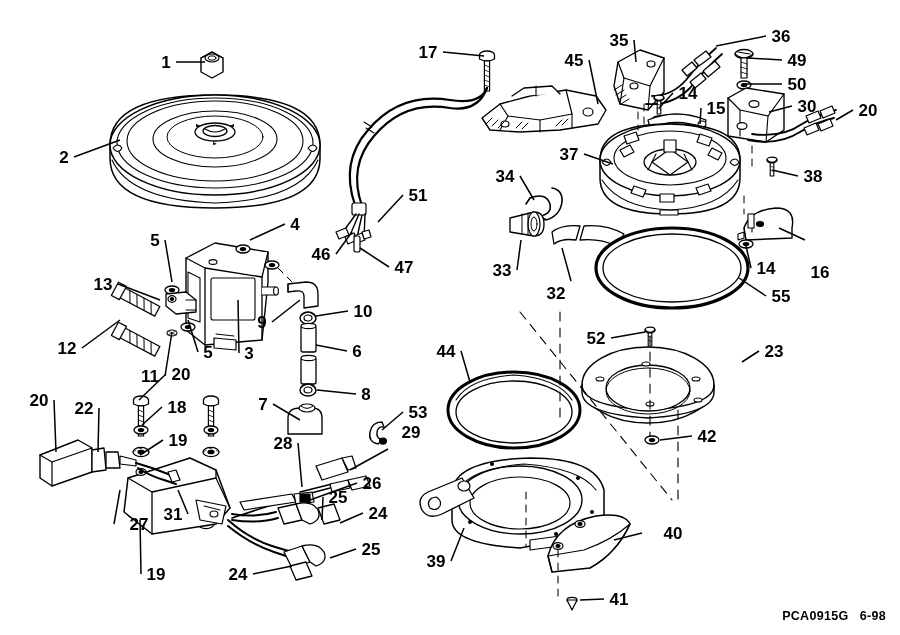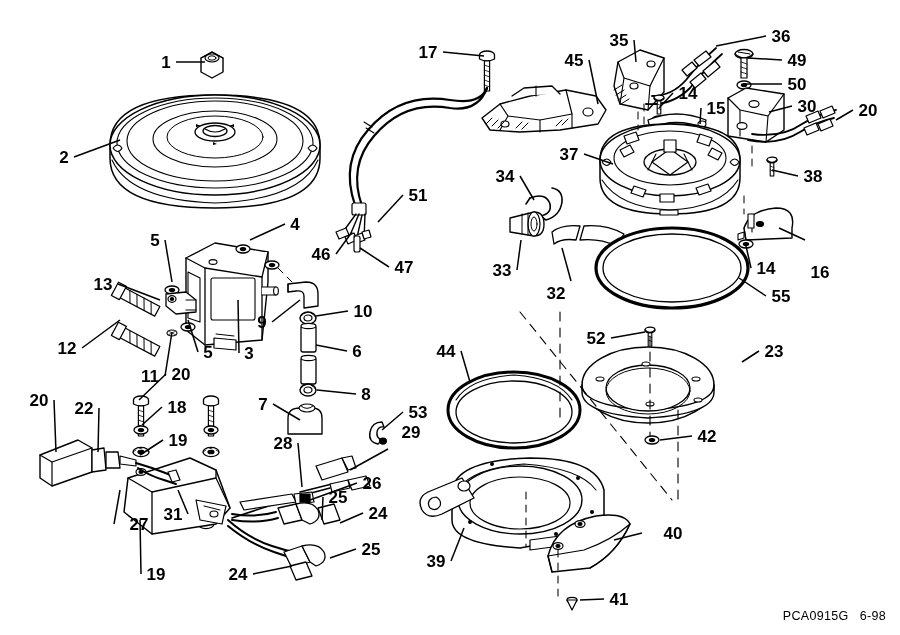--- a/index.html
+++ b/index.html
@@ -5,21 +5,21 @@
 <style>
   html,body{margin:0;padding:0;background:#fff;}
   body{width:900px;height:635px;overflow:hidden;
        font-family:"Liberation Sans",sans-serif;background:#fff;}
   #sheet{position:relative;width:900px;height:635px;background:#fff;}
   #art{position:absolute;left:0;top:0;width:900px;height:635px;}
   .callout{position:absolute;font-weight:bold;font-size:17px;color:#000;
            font-family:"Liberation Sans",sans-serif;line-height:1;
            white-space:nowrap;transform:translate(-50%,-50%);}
   #stamp{position:absolute;right:14px;bottom:12px;font-size:12.5px;
-         font-weight:normal;letter-spacing:.3px;color:#000;white-space:pre;}
+         font-weight:bold;letter-spacing:.3px;color:#000;white-space:pre;}
 </style>
 </head>
 <body>
 
 <div id="sheet">
 
   <svg id="art" viewBox="0 0 900 635">
     <defs>
       <g id="hexnut">
         <path d="M0,-13 L11,-7 L11,7 L0,13 L-11,7 L-11,-7 Z" fill="#fff" stroke="#000" stroke-width="1.4"></path>

